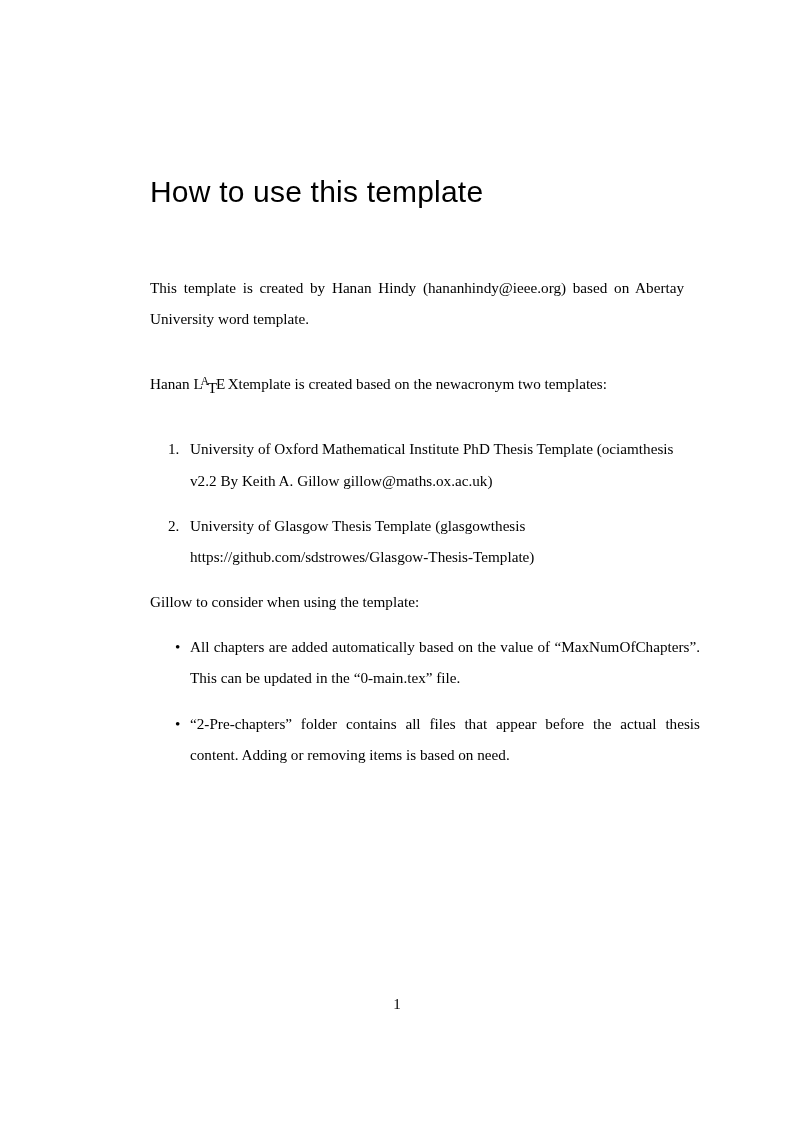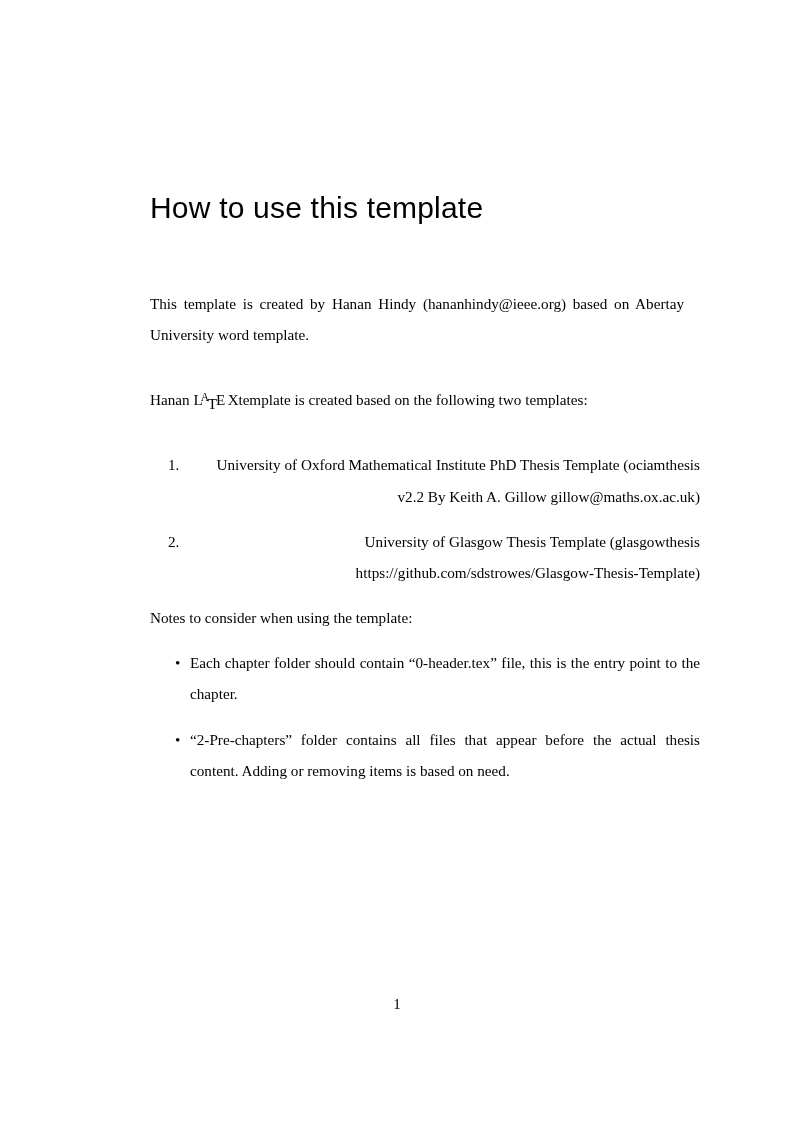--- a/index.html
+++ b/index.html
@@ -13,21 +13,21 @@
     background: #ffffff;
     position: relative;
     margin: 0 auto;
     overflow: hidden;
     font-family: "Liberation Serif", serif;
     color: #000000;
   }
   .content {
     position: absolute;
     left: 150px;
-    top: 190px;
+    top: 174px;
     width: 550px;
   }
   .doc-title {
     font-family: "Liberation Sans", sans-serif;
     font-size: 30px;
     font-weight: 400;
     letter-spacing: 0.2px;
     margin: 0 0 62px 0;
     line-height: 1.2;
   }
@@ -73,21 +73,21 @@
     list-style: none;
     counter-reset: numitem;
   }
   ol.num-list > li {
     counter-increment: numitem;
     position: relative;
     padding-left: 40px;
     font-size: 15.2px;
     line-height: 2.05;
     margin-bottom: 14px;
-    text-align: right;
+    text-align: left;
   }
   ol.num-list > li::before {
     content: counter(numitem) ".";
     position: absolute;
     left: 18px;
     top: 0;
   }
   ul.bullet-list {
     margin: 0;
     padding: 0;
@@ -122,32 +122,32 @@
 
 <div class="page">
 
   <div class="content">
 
     <h1 class="doc-title">How to use this template</h1>
 
     <p class="para">This template is created by Hanan Hindy (hananhindy@ieee.org) based on Abertay University word template.</p>
 
     <p class="para">
-      <span>Hanan </span><span class="latex">L<span class="a">A</span><span class="e">T</span><span class="x">E</span>X</span><span>template is created based on the following two templates:</span>
+      <span>Hanan </span><span class="latex">L<span class="a">A</span><span class="e">T</span><span class="x">E</span>X</span><span>template is created based on the newacronym two templates:</span>
     </p>
 
     <ol class="num-list">
       <li>University of Oxford Mathematical Institute PhD Thesis Template (ociamthesis v2.2 By Keith A. Gillow gillow@maths.ox.ac.uk)</li>
       <li>University of Glasgow Thesis Template (glasgowthesis https://github.com/sdstrowes/Glasgow-Thesis-Template)</li>
     </ol>
 
-    <p class="para-notes">Notes to consider when using the template:</p>
+    <p class="para-notes">Gillow to consider when using the template:</p>
 
     <ul class="bullet-list">
-      <li>Each chapter folder should contain “0-header.tex” file, this is the entry point to the chapter.</li>
+      <li>All chapters are added automatically based on the value of “MaxNumOfChapters”. This can be updated in the “0-main.tex” file.</li>
       <li>“2-Pre-chapters” folder contains all files that appear before the actual thesis content. Adding or removing items is based on need.</li>
     </ul>
 
   </div>
 
   <div class="page-number">1</div>
 
 </div>
 
 </body></html>

